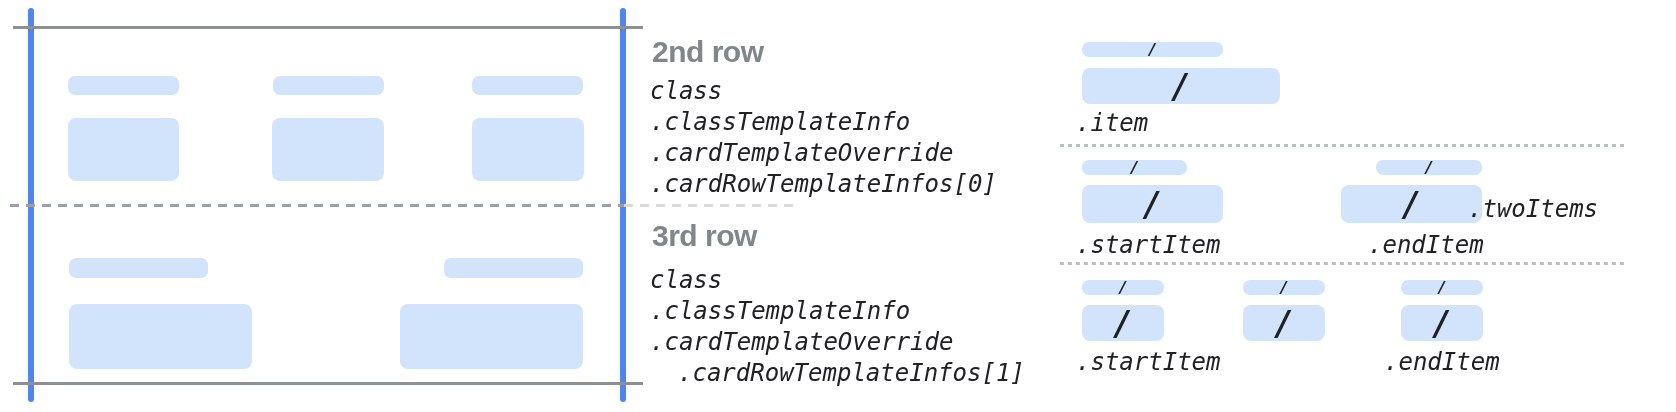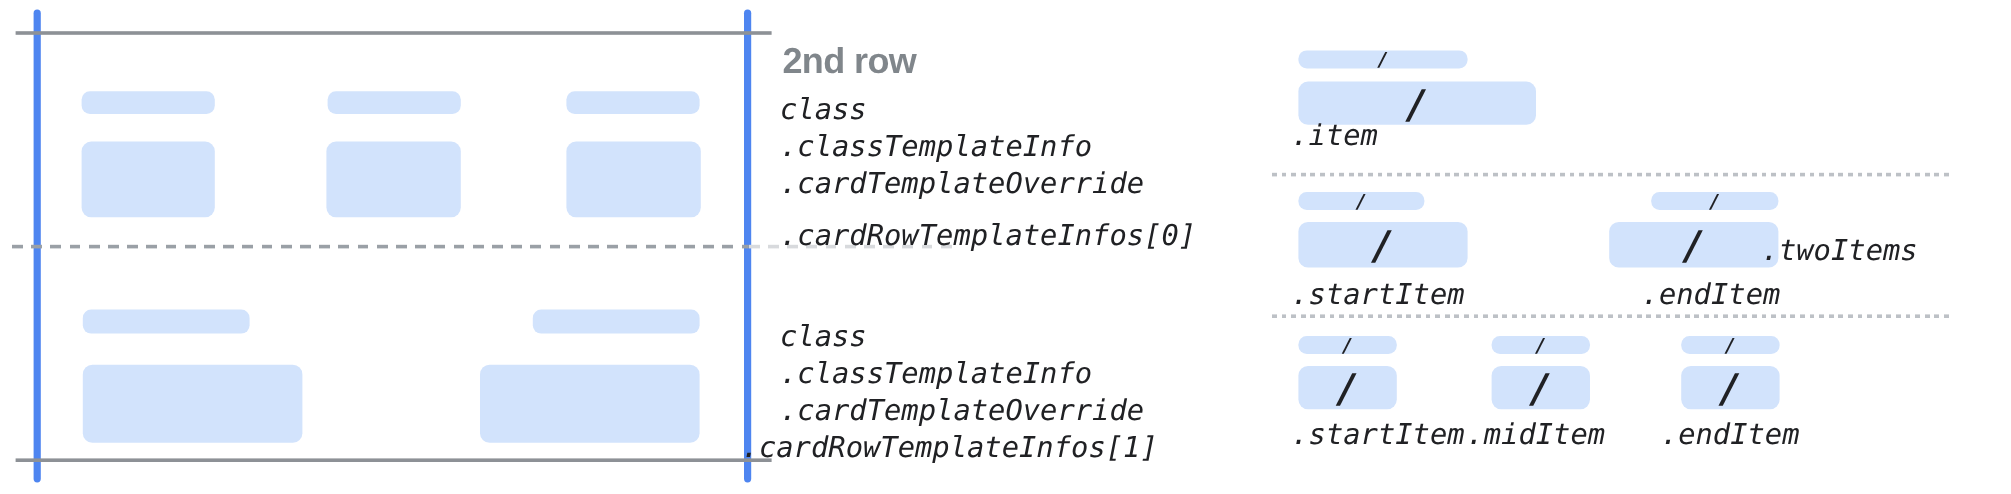--- a/index.html
+++ b/index.html
@@ -78,34 +78,35 @@
 
   <div class="bar" style="left:69px;top:258px;width:139px;height:20px;"></div>
   <div class="bar" style="left:69px;top:304px;width:183px;height:65px;border-radius:8px;"></div>
   <div class="bar" style="left:444px;top:258px;width:139px;height:20px;"></div>
   <div class="bar" style="left:400px;top:304px;width:183px;height:65px;border-radius:8px;"></div>
 
   <div class="heading" style="left:652px;top:36px;">2nd row</div>
   <div class="code" style="left:650px;top:78px;">class</div>
   <div class="code" style="left:650px;top:109px;">.classTemplateInfo</div>
   <div class="code" style="left:650px;top:140px;">.cardTemplateOverride</div>
-  <div class="code" style="left:650px;top:171px;margin-top:12px;">.cardRowTemplateInfos[0]</div>
+  <div class="code" style="left:650px;top:171px;">.cardRowTemplateInfos[0]</div>
 
+  <div class="heading" style="left:652px;top:220px;">3rd row</div>
   <div class="code" style="left:650px;top:267px;">class</div>
   <div class="code" style="left:650px;top:298px;">.classTemplateInfo</div>
   <div class="code" style="left:650px;top:329px;">.cardTemplateOverride</div>
-  <div class="code" style="left:618px;top:360px;">.cardRowTemplateInfos[1]</div>
+  <div class="code" style="left:678px;top:360px;">.cardRowTemplateInfos[1]</div>
 
   <div class="bar" style="left:1082px;top:42px;width:141px;height:15px;">
     <span class="slash slash-small">/</span>
   </div>
   <div class="bar" style="left:1082px;top:68px;width:198px;height:36px;border-radius:8px;">
     <span class="slash slash-big">/</span>
   </div>
-  <div class="code" style="left:1076px;top:100px;">.item</div>
+  <div class="code" style="left:1076px;top:110px;">.item</div>
 
   <div class="dotted" style="left:1060px;top:144px;width:572px;"></div>
 
   <div class="bar" style="left:1082px;top:160px;width:105px;height:15px;">
     <span class="slash slash-small">/</span>
   </div>
   <div class="bar" style="left:1082px;top:185px;width:141px;height:38px;border-radius:8px;">
     <span class="slash slash-big">/</span>
   </div>
   <div class="bar" style="left:1376px;top:160px;width:106px;height:15px;">
@@ -132,16 +133,15 @@
   <div class="bar" style="left:1243px;top:305px;width:82px;height:36px;border-radius:8px;">
     <span class="slash slash-big">/</span>
   </div>
   <div class="bar" style="left:1401px;top:280px;width:82px;height:15px;">
     <span class="slash slash-small">/</span>
   </div>
   <div class="bar" style="left:1401px;top:305px;width:82px;height:36px;border-radius:8px;">
     <span class="slash slash-big">/</span>
   </div>
   <div class="code" style="left:1076px;top:349px;">.startItem</div>
-  <div class="code" style="left:1222px;top:349px;">.midItem</div>
   <div class="code" style="left:1384px;top:349px;">.endItem</div>
 
 </div>
 
 </body></html>

